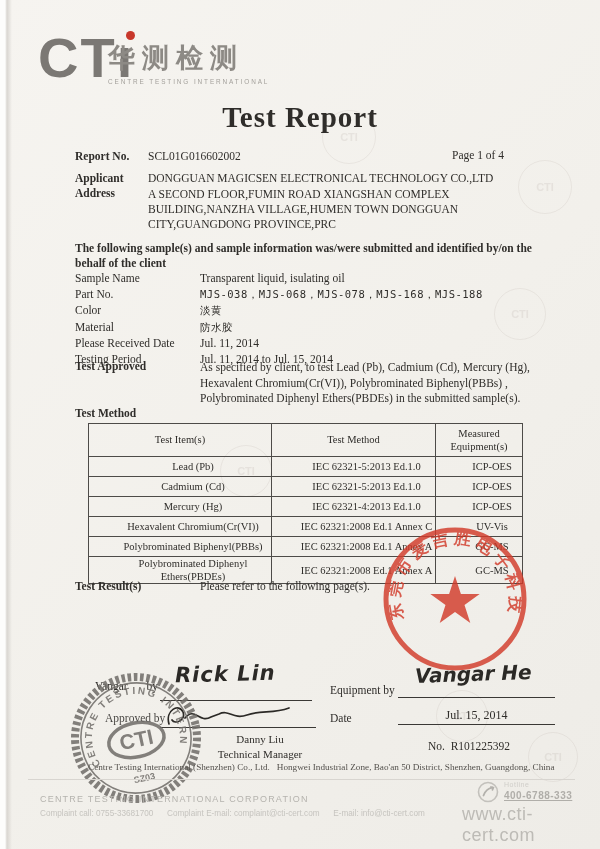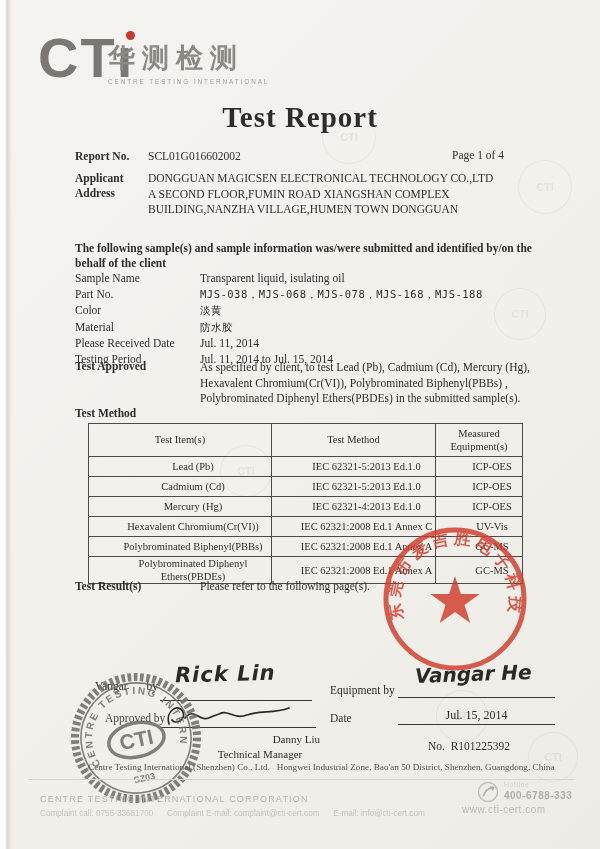--- a/index.html
+++ b/index.html
@@ -70,20 +70,21 @@
   <div class="abs lbl" style="left:75px;top:150px;">Report No.</div>
   <div class="abs val" style="left:148px;top:150px;">SCL01G016602002</div>
   <div class="abs val" style="left:452px;top:149px;">Page 1 of 4</div>
 
   <div class="abs lbl" style="left:75px;top:172px;">Applicant</div>
   <div class="abs val" style="left:148px;top:172px;">DONGGUAN MAGICSEN ELECTRONICAL TECHNOLOGY CO.,LTD</div>
   <div class="abs lbl" style="left:75px;top:187px;">Address</div>
   <div class="abs" style="left:148px;top:187px;line-height:15px;">
     <div class="val">A SECOND FLOOR,FUMIN ROAD XIANGSHAN COMPLEX</div>
     <div class="val">BUILDING,NANZHA VILLAGE,HUMEN TOWN DONGGUAN</div>
+    <div class="val">CITY,GUANGDONG PROVINCE,PRC</div>
   </div>
 
   <div class="abs intro" style="left:75px;top:241px;width:480px;">
     <div>The following sample(s) and sample information was/were submitted and identified by/on the</div>
     <div>behalf of the client</div>
   </div>
 
   <div class="abs" style="left:75px;top:272px;width:470px;">
     <div class="field-row">
       <span class="flabel">Sample Name</span><span>Transparent liquid, isulating oil</span>
@@ -172,21 +173,21 @@
 
   <div class="abs val" style="left:95px;top:680px;word-spacing:16px;">Vangar by</div>
   <div class="abs hand" style="left:175px;top:662px;font-size:21px;transform:rotate(-1.5deg);letter-spacing:1px;">Rick Lin</div>
   <div class="abs sig-line" style="left:160px;top:700px;width:152px;"></div>
 
   <div class="abs val" style="left:105px;top:712px;color:#4a4845;">Approved by</div>
   <svg class="abs" style="left:163px;top:702px;" width="130" height="26" viewBox="0 0 130 26">
     <path d="M6,22 C2,8 16,1 20,10 C23,18 12,23 9,18 M22,16 C32,4 36,22 48,15 L56,12 C66,7 70,18 84,13 C98,8 110,12 126,6" fill="none" stroke="#2b2926" stroke-width="1.7" stroke-linecap="round"></path>
   </svg>
   <div class="abs sig-line" style="left:160px;top:727px;width:156px;"></div>
-  <div class="abs small-name" style="left:200px;top:733px;width:120px;text-align:right;">Danny Liu</div>
+  <div class="abs small-name" style="left:200px;top:733px;width:120px;text-align:center;">Danny Liu</div>
   <div class="abs small-name" style="left:200px;top:748px;width:120px;text-align:center;">Technical Manager</div>
 
   <svg class="abs stamp-gray" style="left:70px;top:672px;" width="132" height="132" viewBox="0 0 132 132">
     <circle cx="66" cy="66" r="61" fill="none" stroke="#6f6c68" stroke-width="8" stroke-dasharray="3.6 2.6"></circle>
     <circle cx="66" cy="66" r="55" fill="none" stroke="#6f6c68" stroke-width="1.6"></circle>
     <path id="ctiArc" d="M 26.1 84.6 A 44 44 0 1 1 105.9 84.6" fill="none"></path>
     <text font-size="10" fill="#6f6c68" font-weight="bold" letter-spacing="2.2" font-family="Liberation Sans,sans-serif">
       <textPath href="#ctiArc" startOffset="0">CENTRE TESTING INTERNATIONAL</textPath>
     </text>
     <ellipse cx="66" cy="68" rx="28" ry="17" fill="none" stroke="#6f6c68" stroke-width="3.5"></ellipse>
@@ -213,15 +214,15 @@
   <div class="abs gray-sans" style="left:40px;top:809px;font-size:8.2px;color:#c6c4bf;">
     <span>Complaint call: 0755-33681700</span>&nbsp;&nbsp;&nbsp;&nbsp;&nbsp;
     <span>Complaint E-mail: complaint@cti-cert.com</span>&nbsp;&nbsp;&nbsp;&nbsp;&nbsp;
     <span>E-mail: info@cti-cert.com</span>
   </div>
   <svg class="abs" style="left:477px;top:781px;" width="22" height="22" viewBox="0 0 22 22">
     <circle cx="11" cy="11" r="9.5" fill="none" stroke="#c3c1bc" stroke-width="1.6"></circle>
     <path d="M6.5,14.5 C8,10 12,7 15.5,6.5 M14,6 l2.3,0.6 l-0.8,2.2" fill="none" stroke="#b3b1ac" stroke-width="1.8" stroke-linecap="round"></path>
   </svg>
   <div class="abs gray-sans" style="left:504px;top:781px;font-size:7px;color:#d0cec9;letter-spacing:.5px;">Hotline</div>
-  <div class="abs gray-sans" style="left:504px;top:790px;font-size:10px;color:#b0aea9;letter-spacing:.5px;font-weight:bold;">400-6788-333</div>
-  <div class="abs gray-sans" style="left:462px;top:804px;font-size:10px;color:#bdbbb6;letter-spacing:.5px;">www.cti-cert.com</div>
+  <div class="abs gray-sans" style="left:504px;top:790px;font-size:10px;color:#b0aea9;letter-spacing:.5px;font-weight:bold;text-decoration:underline;">400-6788-333</div>
+  <div class="abs gray-sans" style="left:462px;top:804px;font-size:18px;color:#bdbbb6;letter-spacing:.5px;">www.cti-cert.com</div>
 </div>
 
 </body></html>

